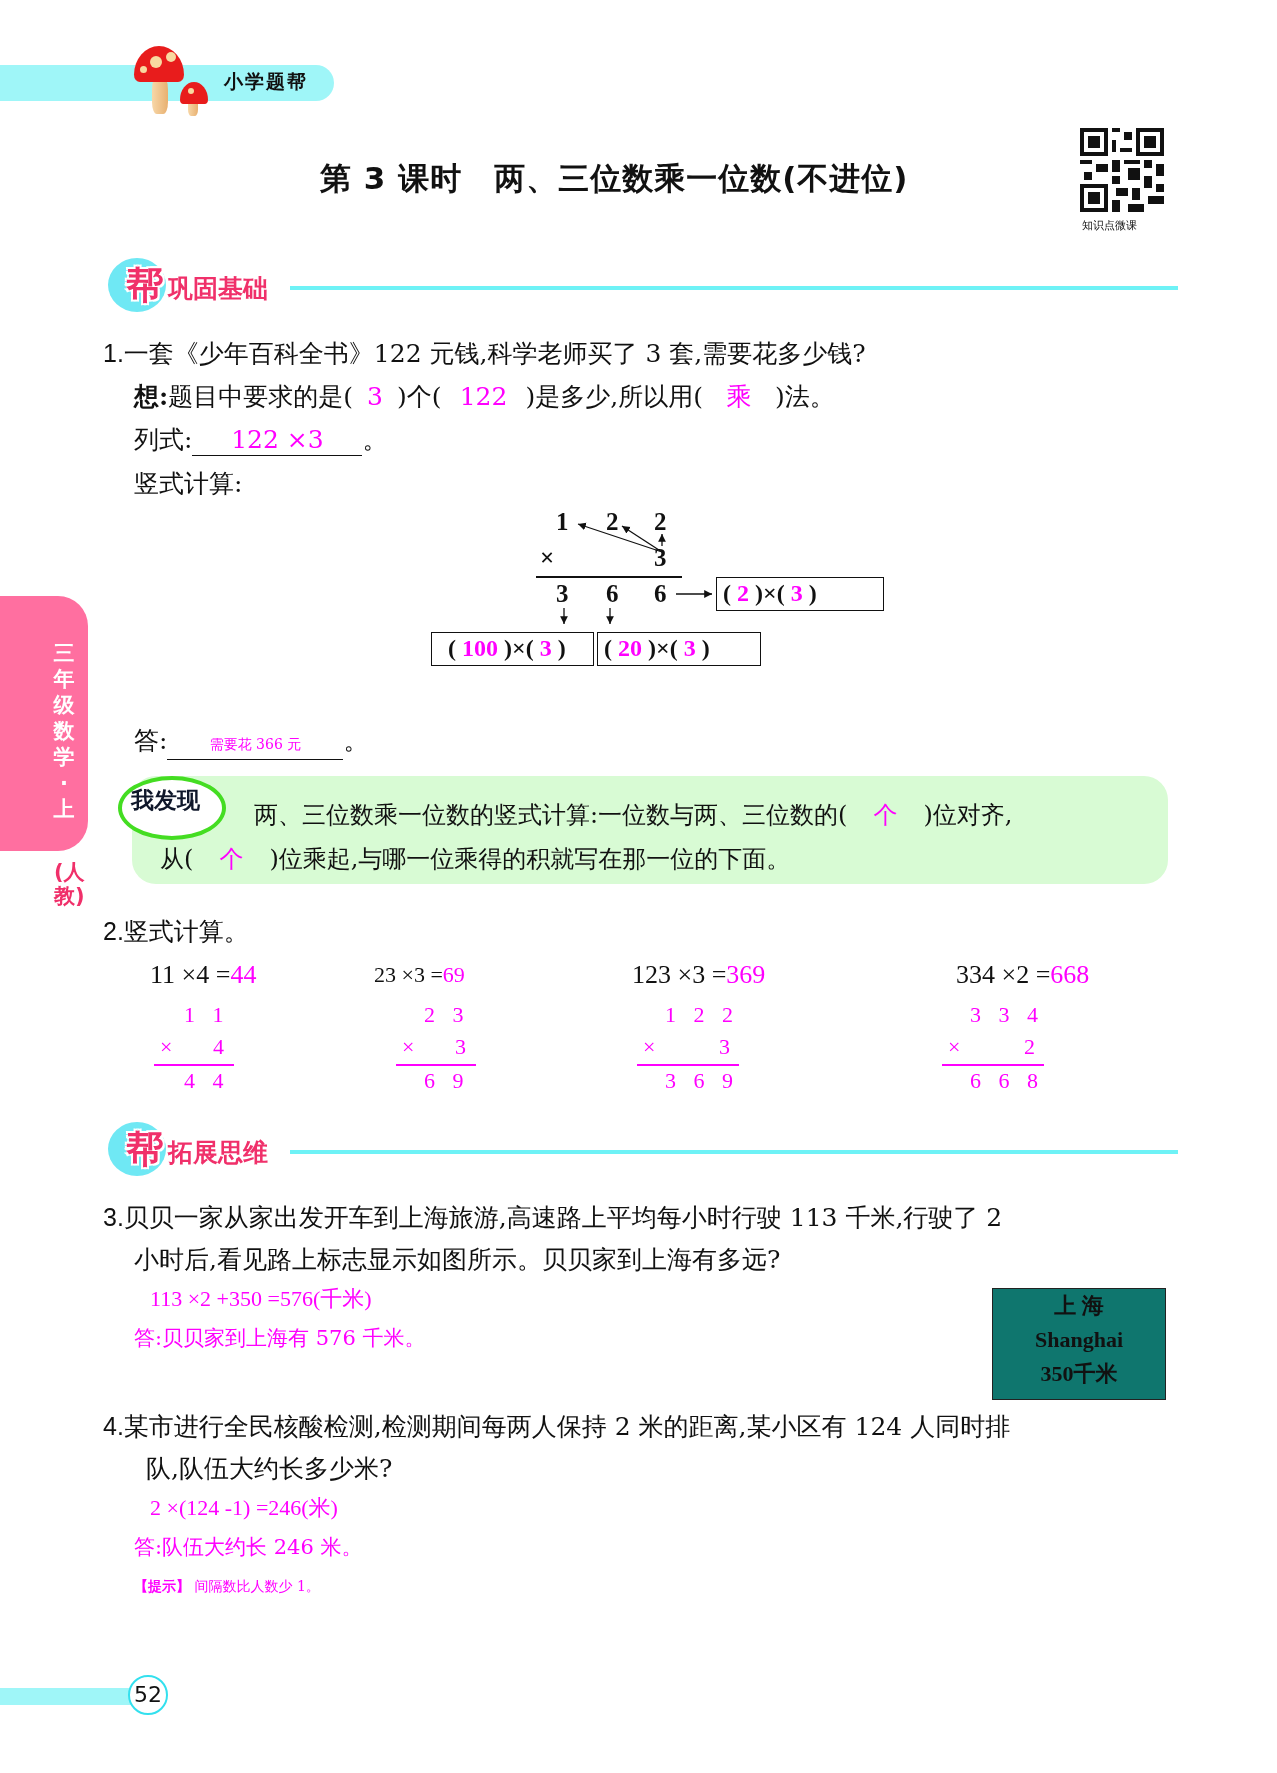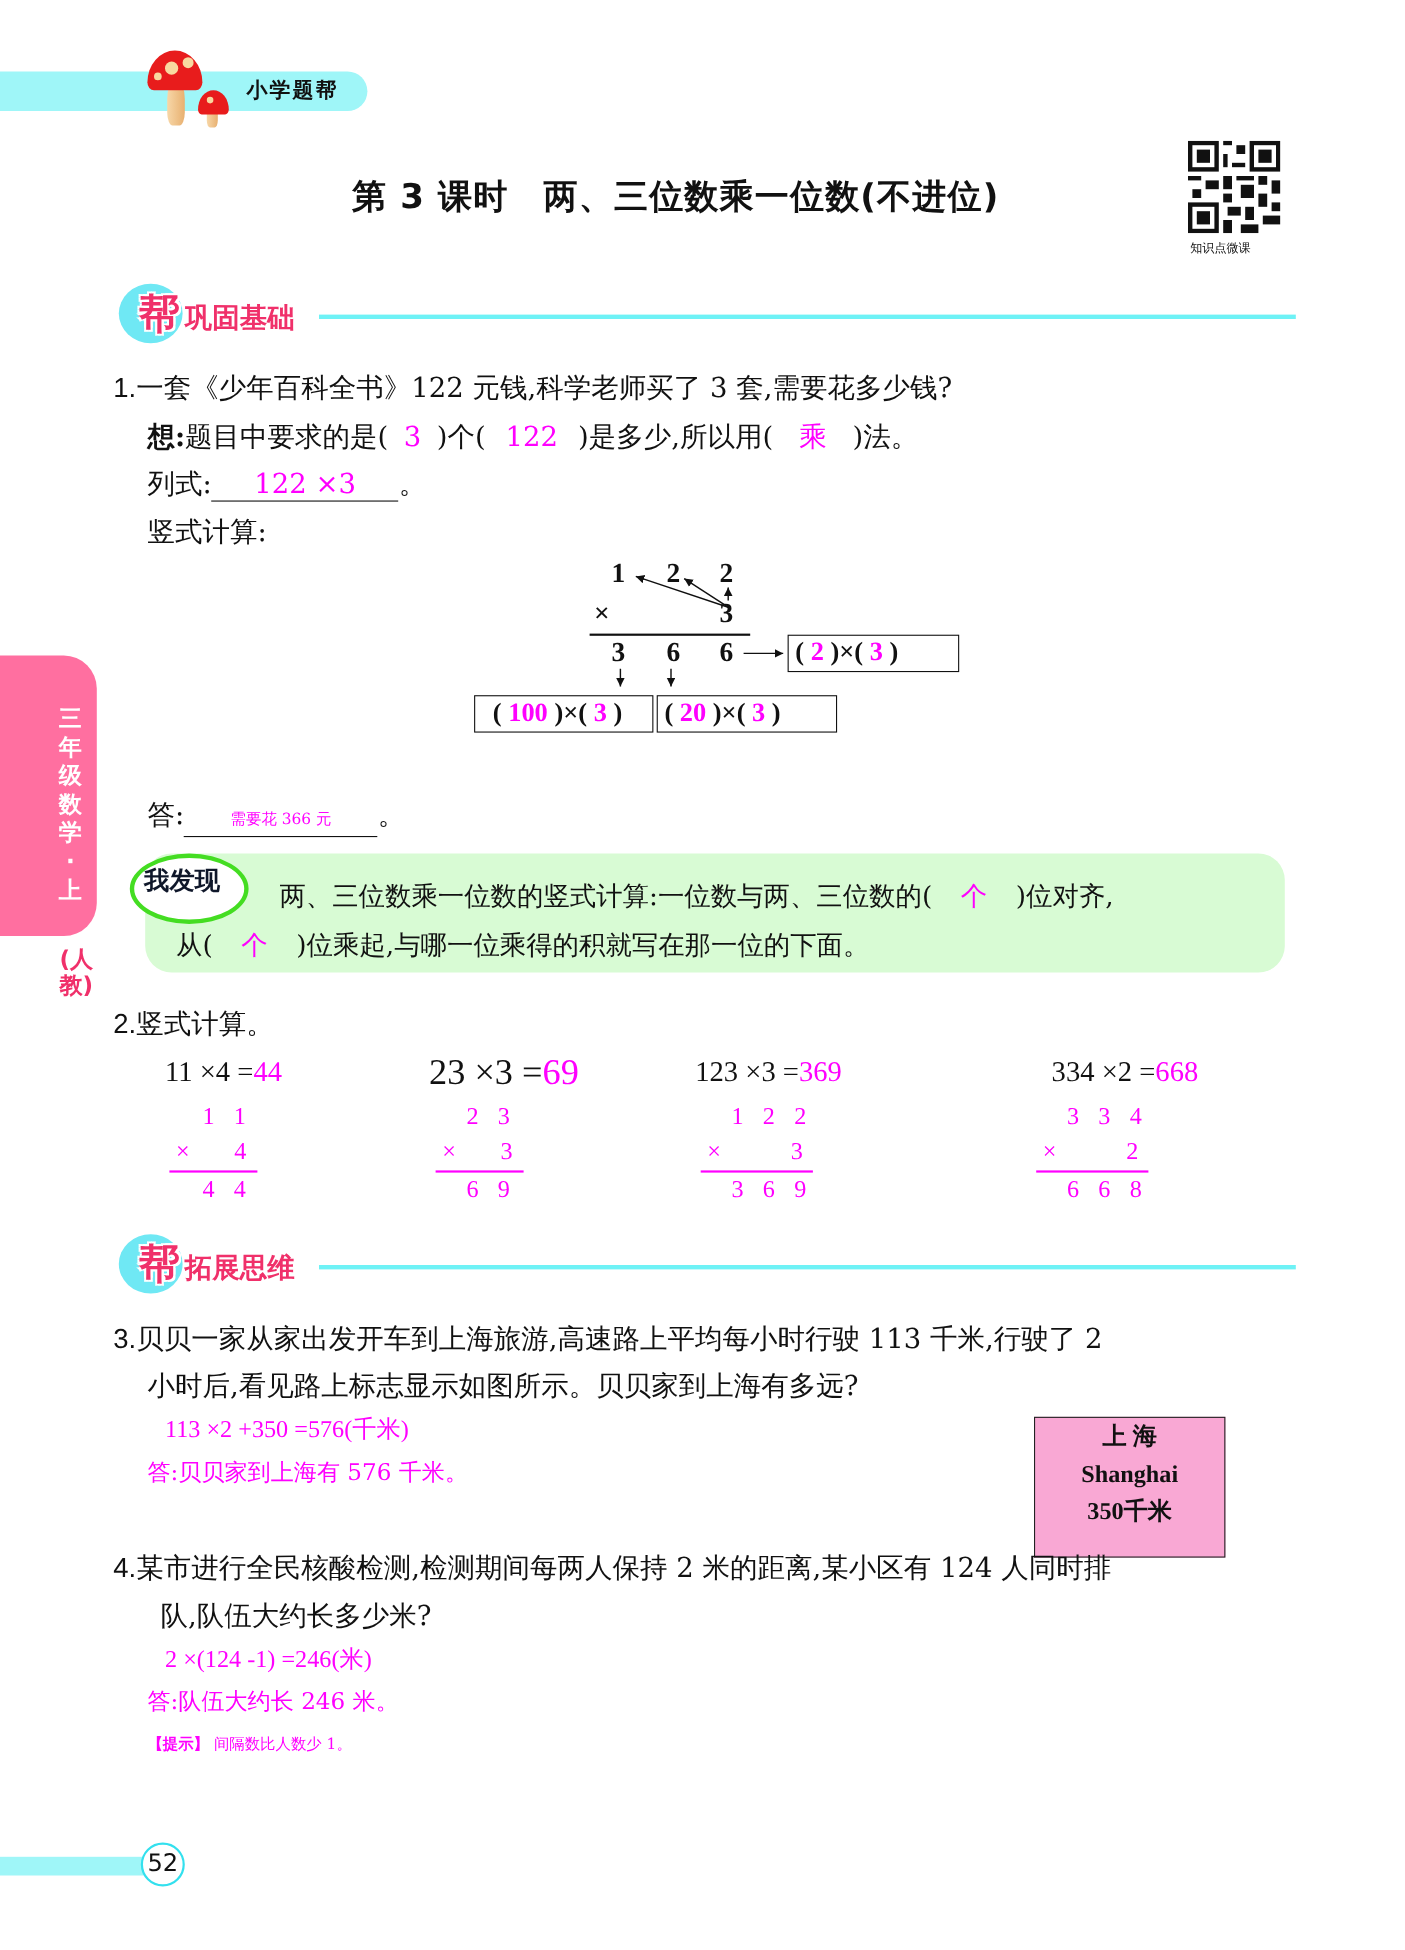--- a/index.html
+++ b/index.html
@@ -46,21 +46,21 @@
   #discover { left: 132px; top: 776px; width: 1036px; height: 108px; background: #d8fbd4; border-radius: 24px; }
   #discover-badge { left: 118px; top: 776px; width: 108px; height: 64px; border: 4px solid #44dd22; border-radius: 50%; background: #fff; }
   #discover-badge-text { left: 131px; top: 785px; font-size: 23px; font-weight: bold; color: #0f172a; font-family: "DejaVu Sans", sans-serif; }
 
   
   .vs { position: absolute; color: #ff00ff; font-family: "Liberation Serif", serif; font-size: 22px; }
   .vs .row { position: absolute; white-space: pre; letter-spacing: 6px; }
   .vs .bar { position: absolute; height: 2px; background: #ff00ff; }
 
   
-  #sign { left: 940px; top: 1288px; width: 174px; height: 128px; background: #f9a8d4; border: 1.5px solid #222; font-weight: bold; text-align: center; font-family: "Liberation Serif", serif; }
+  #sign { left: 992px; top: 1288px; width: 174px; height: 112px; background: #0f766e; border: 1.5px solid #222; font-weight: bold; text-align: center; font-family: "Liberation Serif", serif; }
   #sign div { font-size: 22px; line-height: 34px; }
 
   
   #foot-bar { left: 0; top: 1688px; width: 140px; height: 17px; background: #9ff6f8; }
   #page-num { left: 128px; top: 1675px; width: 40px; height: 40px; border: 2px solid #33e0ee; border-radius: 50%; background: #fff; font-size: 22px; text-align: center; line-height: 36px; font-family: "DejaVu Sans", sans-serif; }
 </style>
 </head>
 <body>
 
 <div id="brand-bar" class="abs"></div>
@@ -157,21 +157,21 @@
   <svg class="abs" style="left:540px;top:578px;" width="180" height="50">
     <defs>
         <marker id="ah2" markerWidth="8" markerHeight="8" refX="6" refY="3" orient="auto">
           <path d="M0,0 L6,3 L0,6 z" fill="#111"></path>
         </marker>
       </defs>
     <line x1="136" y1="16" x2="172" y2="16" stroke="#111" stroke-width="1.3" marker-end="url(#ah2)"></line>
     <line x1="24" y1="30" x2="24" y2="46" stroke="#111" stroke-width="1.3" marker-end="url(#ah2)"></line>
     <line x1="70" y1="30" x2="70" y2="46" stroke="#111" stroke-width="1.3" marker-end="url(#ah2)"></line>
   </svg>
-  <div class="box" style="left:716px;top:577px;width:156px;">( <span class="ans">2</span> )×( <span class="ans">3</span> )</div>
+  <div class="box" style="left:716px;top:577px;width:168px;">( <span class="ans">2</span> )×( <span class="ans">3</span> )</div>
   <div class="box" style="left:431px;top:632px;width:163px;padding-left:16px;">( <span class="ans">100</span> )×( <span class="ans">3</span> )</div>
   <div class="box" style="left:597px;top:632px;width:164px;">( <span class="ans">20</span> )×( <span class="ans">3</span> )</div>
 </div>
 
 <div class="q" style="left:134px;top:726px;">
   <span>答:</span><span class="uline ans" style="width:176px;font-size:14px;">需要花 366 元</span><span>。</span>
 </div>
 
 <div id="side-tab" class="abs"></div>
 <div id="side-text" class="abs">三年级数学·上</div>
@@ -185,21 +185,21 @@
 </div>
 <div class="q" style="left:160px;top:844px;font-size:24px;">
   <span>从(</span><span class="blank ans" style="width:76px;">个</span><span>)位乘起,与哪一位乘得的积就写在那一位的下面。</span>
 </div>
 
 <div class="q" style="left:103px;top:916px;">
   <span class="num">2.</span><span>竖式计算。</span>
 </div>
 
 <div class="q serif" style="left:134px;top:960px;font-size:26px;"><span>11 ×4 =</span><span class="ans">44</span></div>
-<div class="q serif" style="left:374px;top:960px;font-size:33px;"><span>23 ×3 =</span><span class="ans">69</span></div>
+<div class="q serif" style="left:358px;top:960px;font-size:22px;"><span>23 ×3 =</span><span class="ans">69</span></div>
 <div class="q serif" style="left:616px;top:960px;font-size:26px;"><span>123 ×3 =</span><span class="ans">369</span></div>
 <div class="q serif" style="left:940px;top:960px;font-size:26px;"><span>334 ×2 =</span><span class="ans">668</span></div>
 
 <div class="vs" style="left:154px;top:1002px;">
   <div class="row" style="left:30px;top:0;">1 1</div>
   <div class="row" style="left:6px;top:32px;">×   4</div>
   <div class="bar" style="left:0;top:62px;width:80px;"></div>
   <div class="row" style="left:30px;top:66px;">4 4</div>
 </div>
 <div class="vs" style="left:396px;top:1002px;">

